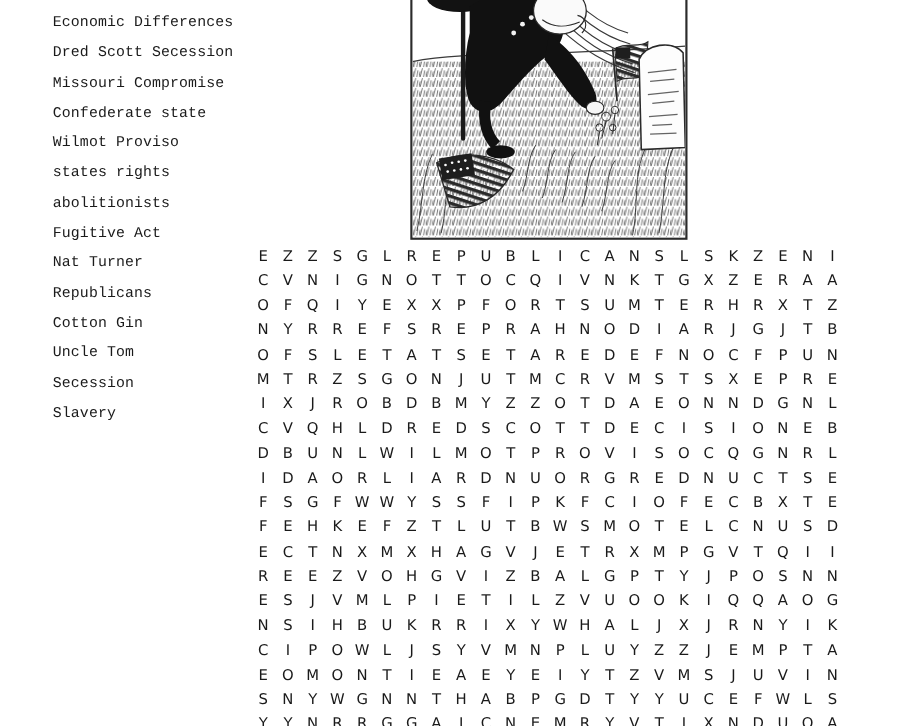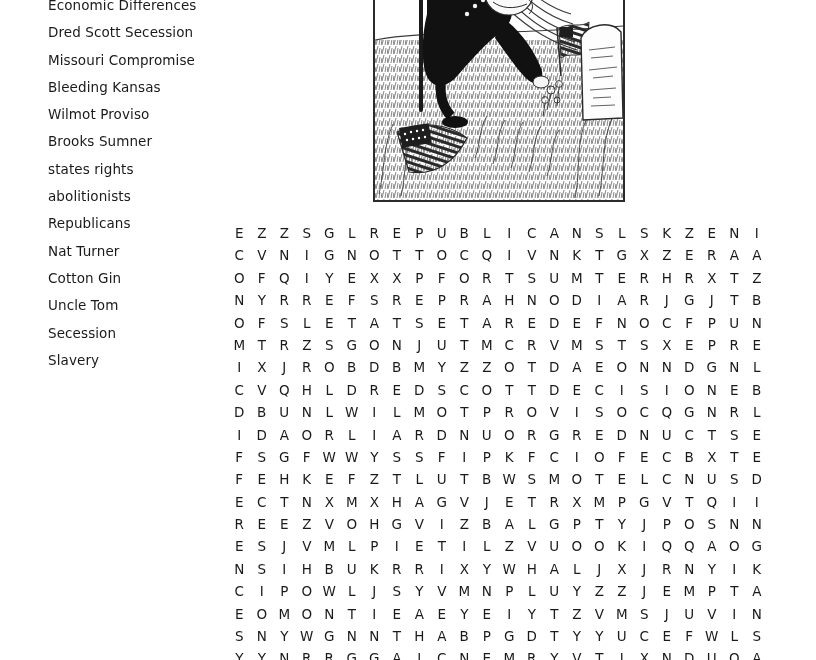--- a/index.html
+++ b/index.html
@@ -19,23 +19,24 @@
   .page {
     position: relative;
     width: 816px;
     height: 660px;
   }
 
   
   .top-section {
     position: absolute;
     left: 0;
-    top: 0;
+    top: 16px;
     width: 808px;
     height: 212px;
+    font-family: Liberation Mono, monospace;
   }
 
   .word-list {
     position: absolute;
     left: 48px;
     top: -8px;
     width: 230px;
     list-style: none;
     margin: 0;
     padding: 0;
@@ -91,27 +92,27 @@
 <body>
 
 <div class="page">
 
   <div class="top-section">
 
     <ul class="word-list">
         <li>Economic Differences</li>
         <li>Dred Scott Secession</li>
         <li>Missouri Compromise</li>
-        <li>Bleeding Kansas</li>
+        <li>Confederate state</li>
         <li>Wilmot Proviso</li>
-        <li>Brooks Sumner</li>
         <li>states rights</li>
         <li>abolitionists</li>
+        <li>Fugitive Act</li>
+        <li>Nat Turner</li>
         <li>Republicans</li>
-        <li>Nat Turner</li>
         <li>Cotton Gin</li>
         <li>Uncle Tom</li>
         <li>Secession</li>
         <li>Slavery</li>
       </ul>
 
     <div class="illustration">
       <svg viewBox="0 0 248 290" xmlns="http://www.w3.org/2000/svg" aria-hidden="true">
         <defs>
           <pattern id="hatchA" width="5" height="5" patternUnits="userSpaceOnUse" patternTransform="rotate(35)">

